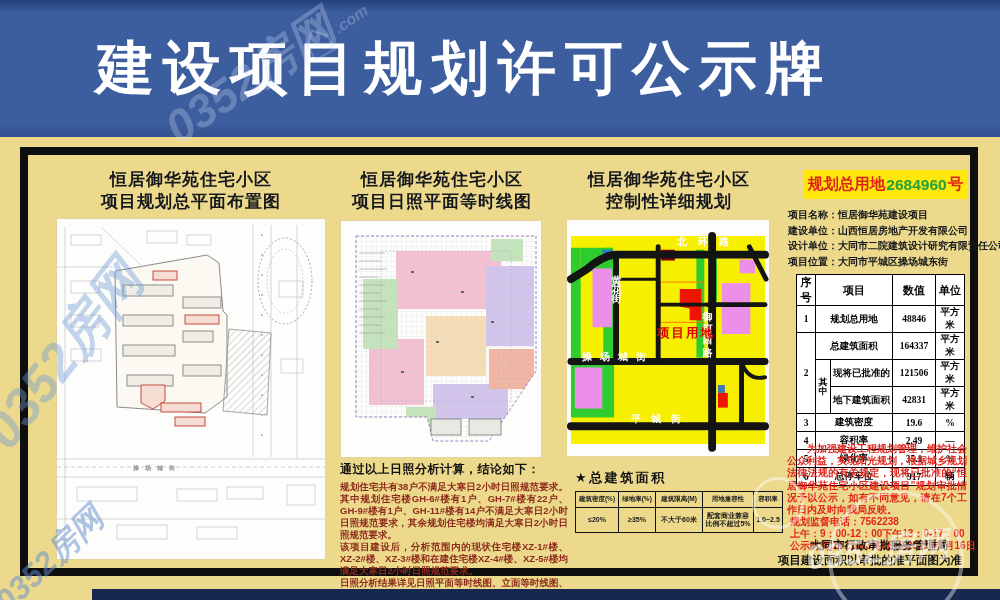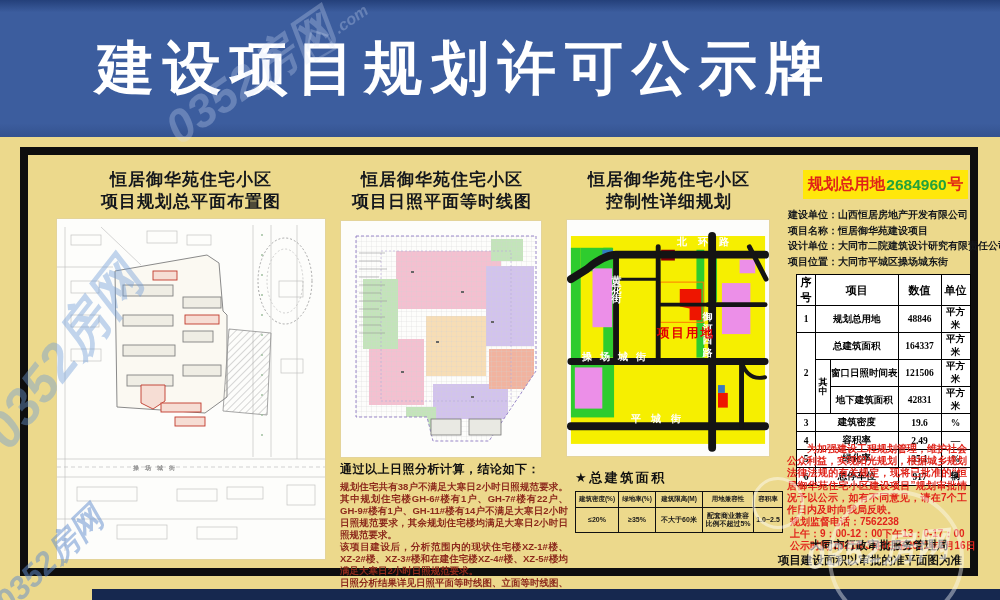--- a/index.html
+++ b/index.html
@@ -330,22 +330,22 @@
 </tbody>
   </table>
 
 <div class="doc-no">
   <span>规划总用地</span>
     <span class="num">2684960</span>
     <span>号</span>
 </div>
 
 <div class="permit-info">
+  <div class="row"><span>项目名称：</span><span>恒居御华苑建设项目</span></div>
   <div class="row"><span>建设单位：</span><span>山西恒居房地产开发有限公司</span></div>
-  <div class="row"><span>项目名称：</span><span>恒居御华苑建设项目</span></div>
   <div class="row"><span>设计单位：</span><span>大同市二院建筑设计研究有限责任公司</span></div>
   <div class="row"><span>项目位置：</span><span>大同市平城区操场城东街</span></div>
 </div>
 
 <table class="main-table">
   <tbody>
       <tr>
     <th style="width:18px">序号</th>
     <th style="width:76px" colspan="2">项目</th>
     <th style="width:42px">数值</th>
@@ -358,21 +358,21 @@
     <td>平方米</td>
   </tr>
   <tr>
     <td rowspan="3">2</td>
     <td colspan="2">总建筑面积</td>
     <td>164337</td>
     <td>平方米</td>
   </tr>
   <tr>
     <td rowspan="2" class="zhong">其中</td>
-    <td>窗口日照时间表</td>
+    <td>现将已批准的</td>
     <td>121506</td>
     <td>平方米</td>
   </tr>
   <tr>
     <td>地下建筑面积</td>
     <td>42831</td>
     <td>平方米</td>
   </tr>
   <tr>
     <td>3</td>

